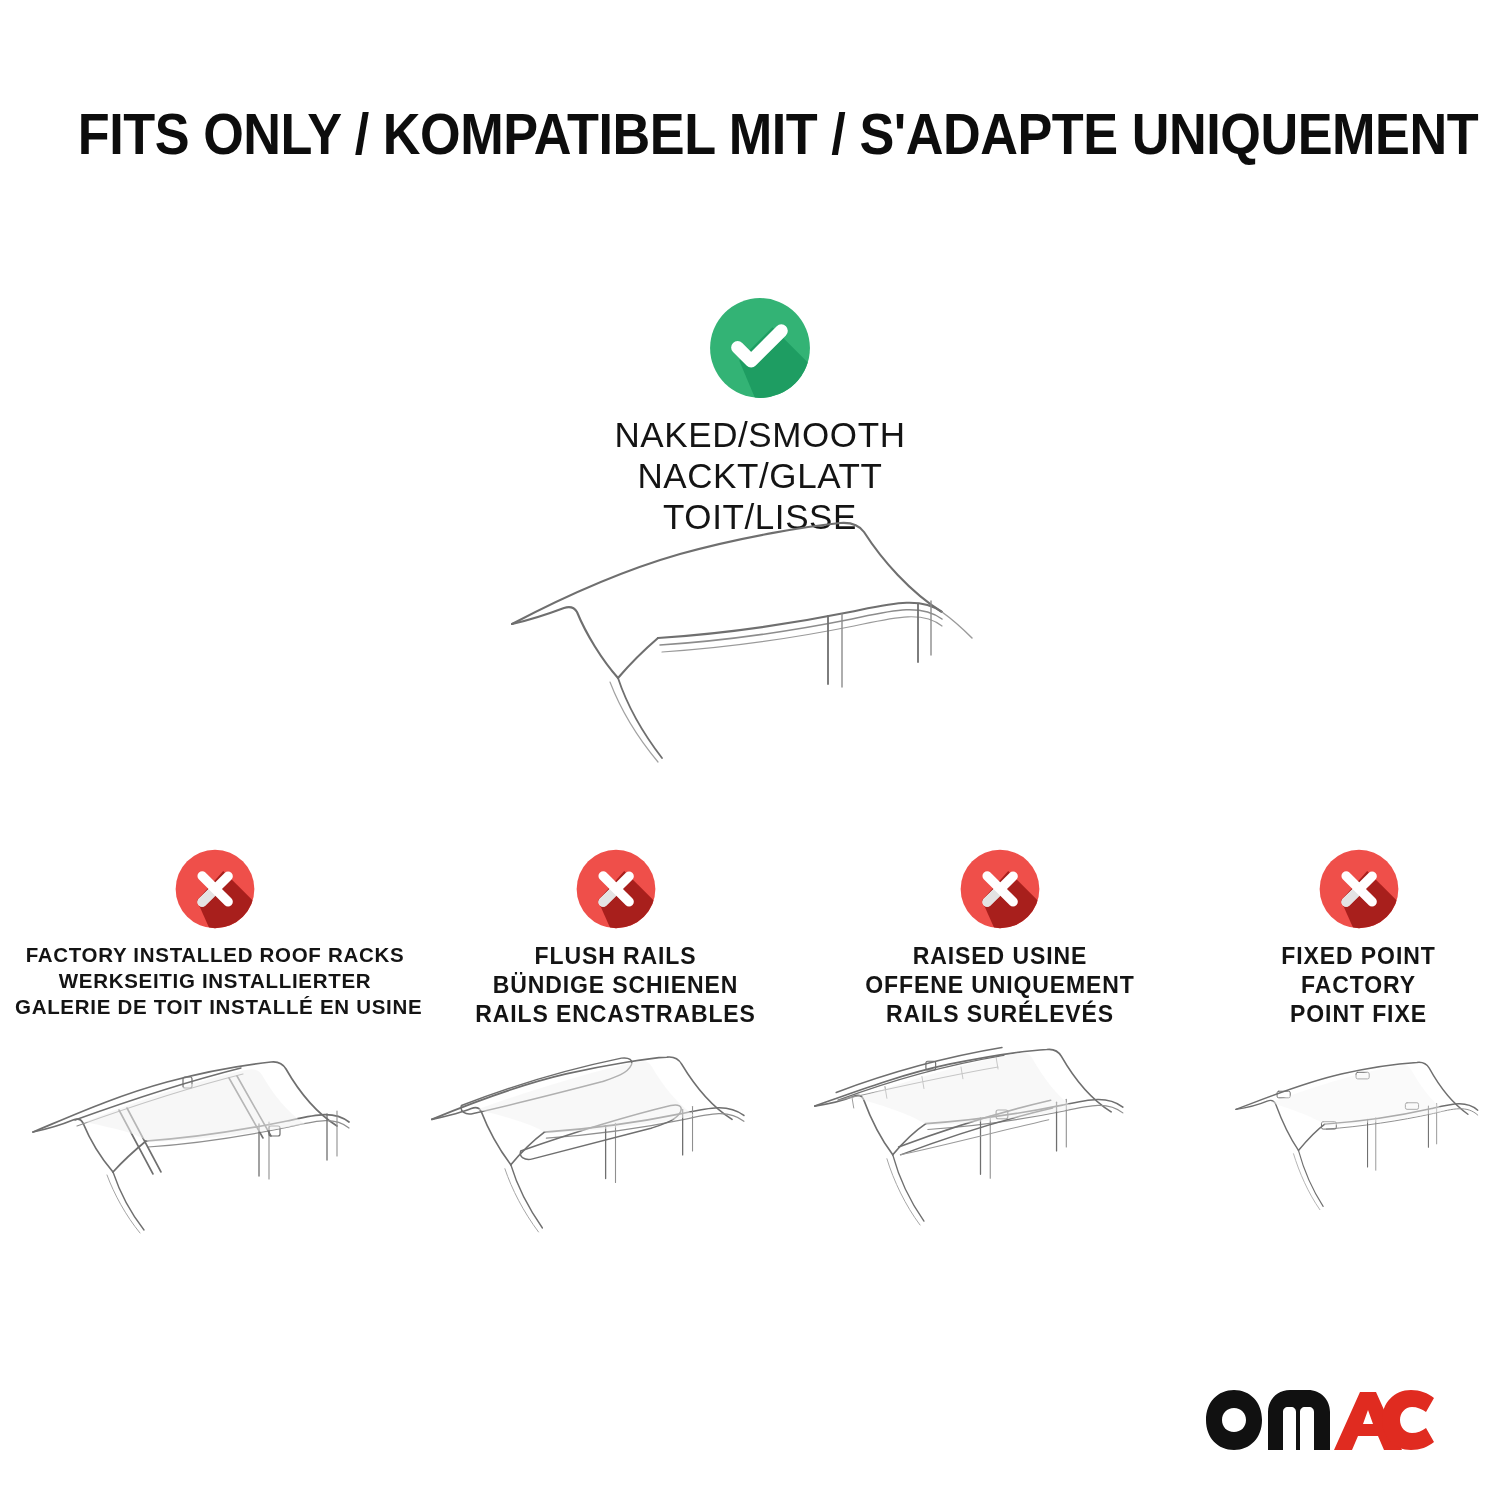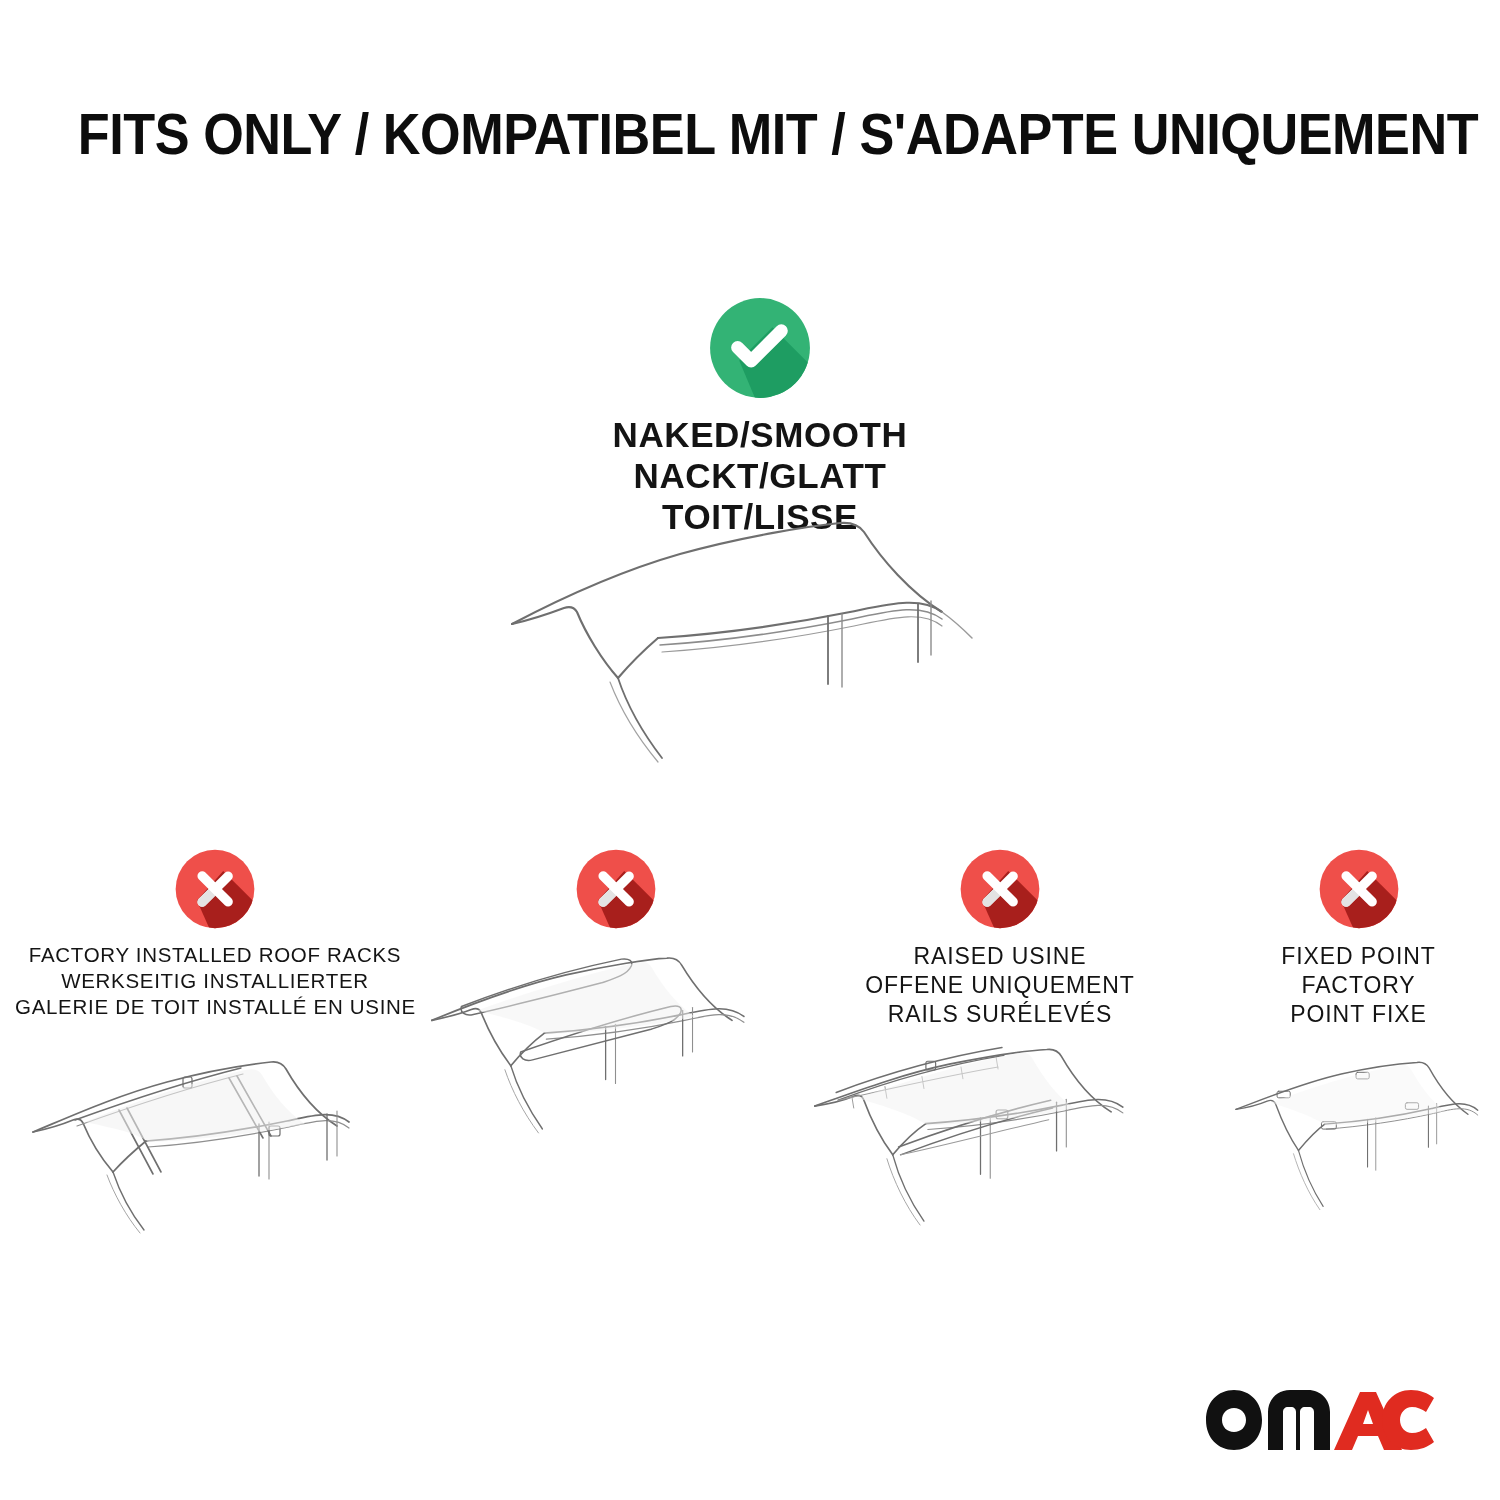--- a/index.html
+++ b/index.html
@@ -57,21 +57,21 @@
     margin: 0 auto;
     position: relative;
   }
   .badge-green svg, .badge-red svg { display: block; width: 100%; height: 100%; }
 
   .hero-label {
     margin-top: 14px;
     font-size: 35px;
     line-height: 41px;
     letter-spacing: 0.6px;
-    font-weight: 700;
+    font-weight: 400;
     color: #141414;
   }
 
   .hero-art {
     position: absolute;
     left: 490px;
     top: 512px;
     width: 560px;
     height: 290px;
   }
@@ -93,21 +93,21 @@
   .col-0 { left: 15px;   width: 400px; }
   .col-1 { left: 418px;  width: 395px; }
   .col-2 { left: 805px;  width: 390px; }
   .col-3 { left: 1231px; width: 255px; }
 
   .col-label {
     margin-top: 12px;
     font-size: 23px;
     line-height: 29px;
     letter-spacing: 0.9px;
-    font-weight: 400;
+    font-weight: 700;
     color: #141414;
     white-space: nowrap;
   }
   .col-0 .col-label { font-size: 20.5px; line-height: 26px; letter-spacing: 0.7px; }
 
   .col-art {
     margin-top: 14px;
     height: 210px;
   }
   .col-art svg { display:block; width:100%; height:100%; }
@@ -256,20 +256,25 @@
         <circle cx="50" cy="50" r="48" fill="#ef4f4a"></circle>
         <g clip-path="url(#clipRed1)">
           <polygon points="60,28 100,68 100,100 44,100 28,64" fill="#a81f1c"></polygon>
         </g>
         <g clip-path="url(#clipRed1)">
           <rect x="44.5" y="22" width="11.5" height="56" rx="5.5" fill="#ffffff" transform="rotate(45 50 50)"></rect>
           <rect x="44.5" y="50" width="11.5" height="28" rx="5.5" fill="#e3e3e3" transform="rotate(45 50 50)"></rect>
           <rect x="44.5" y="22" width="11.5" height="56" rx="5.5" fill="#ffffff" transform="rotate(-45 50 50)"></rect>
         </g>
       </svg>
+    </div>
+    <div class="col-label">
+      <div>FLUSH RAILS</div>
+      <div>BÜNDIGE SCHIENEN</div>
+      <div>RAILS ENCASTRABLES</div>
     </div>
     <div class="col-art">
       <svg viewBox="0 0 400 210" aria-hidden="true">
         <g fill="none" stroke="#6f6f6f" stroke-width="1.7" stroke-linecap="round" stroke-linejoin="round">
           <path d="M14 76 C48 62 98 42 150 30 C194 20 234 14 252 13 C260 12 264 15 267 20
                    C279 40 296 62 318 76"></path>
           <path d="M14 76 C28 73 42 70 54 65 C59 63 62 64 64 68 C71 86 82 106 94 122"></path>
           <path d="M94 122 C104 110 116 98 128 89"></path>
           <path d="M128 89 C172 86 224 79 268 70 C296 64 314 60 330 72"></path>
           <path d="M130 95 C174 92 226 85 270 76 C297 70 315 66 330 78" stroke="#8f8f8f" stroke-width="1.2"></path>

